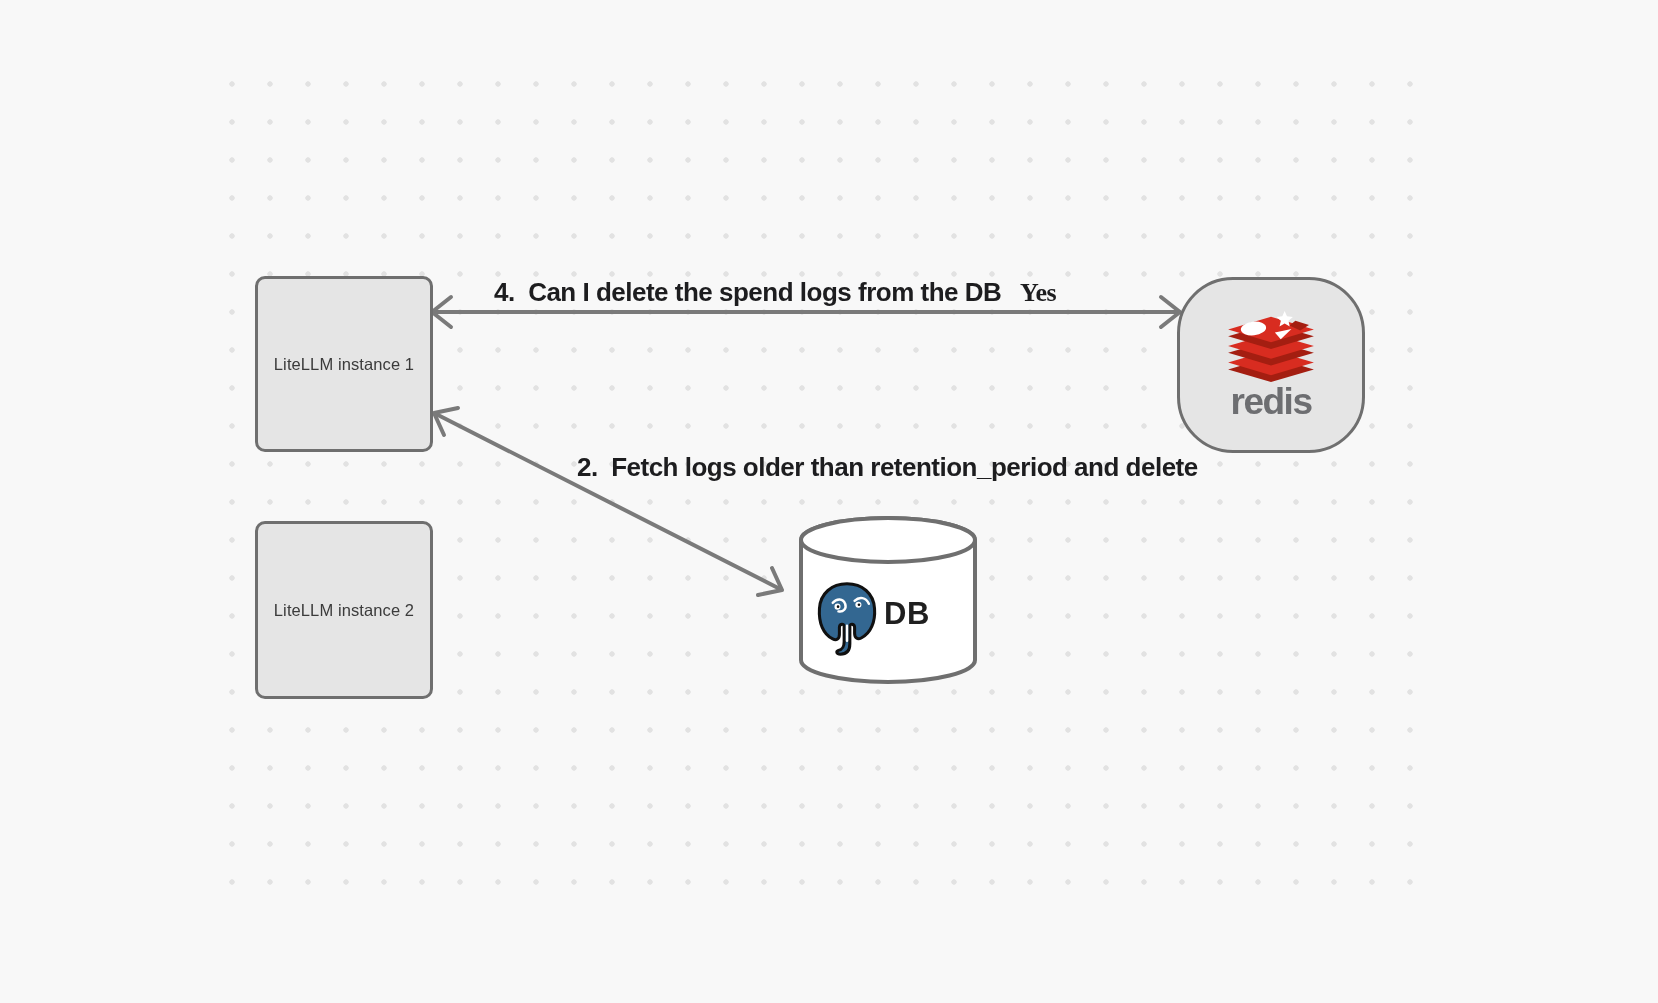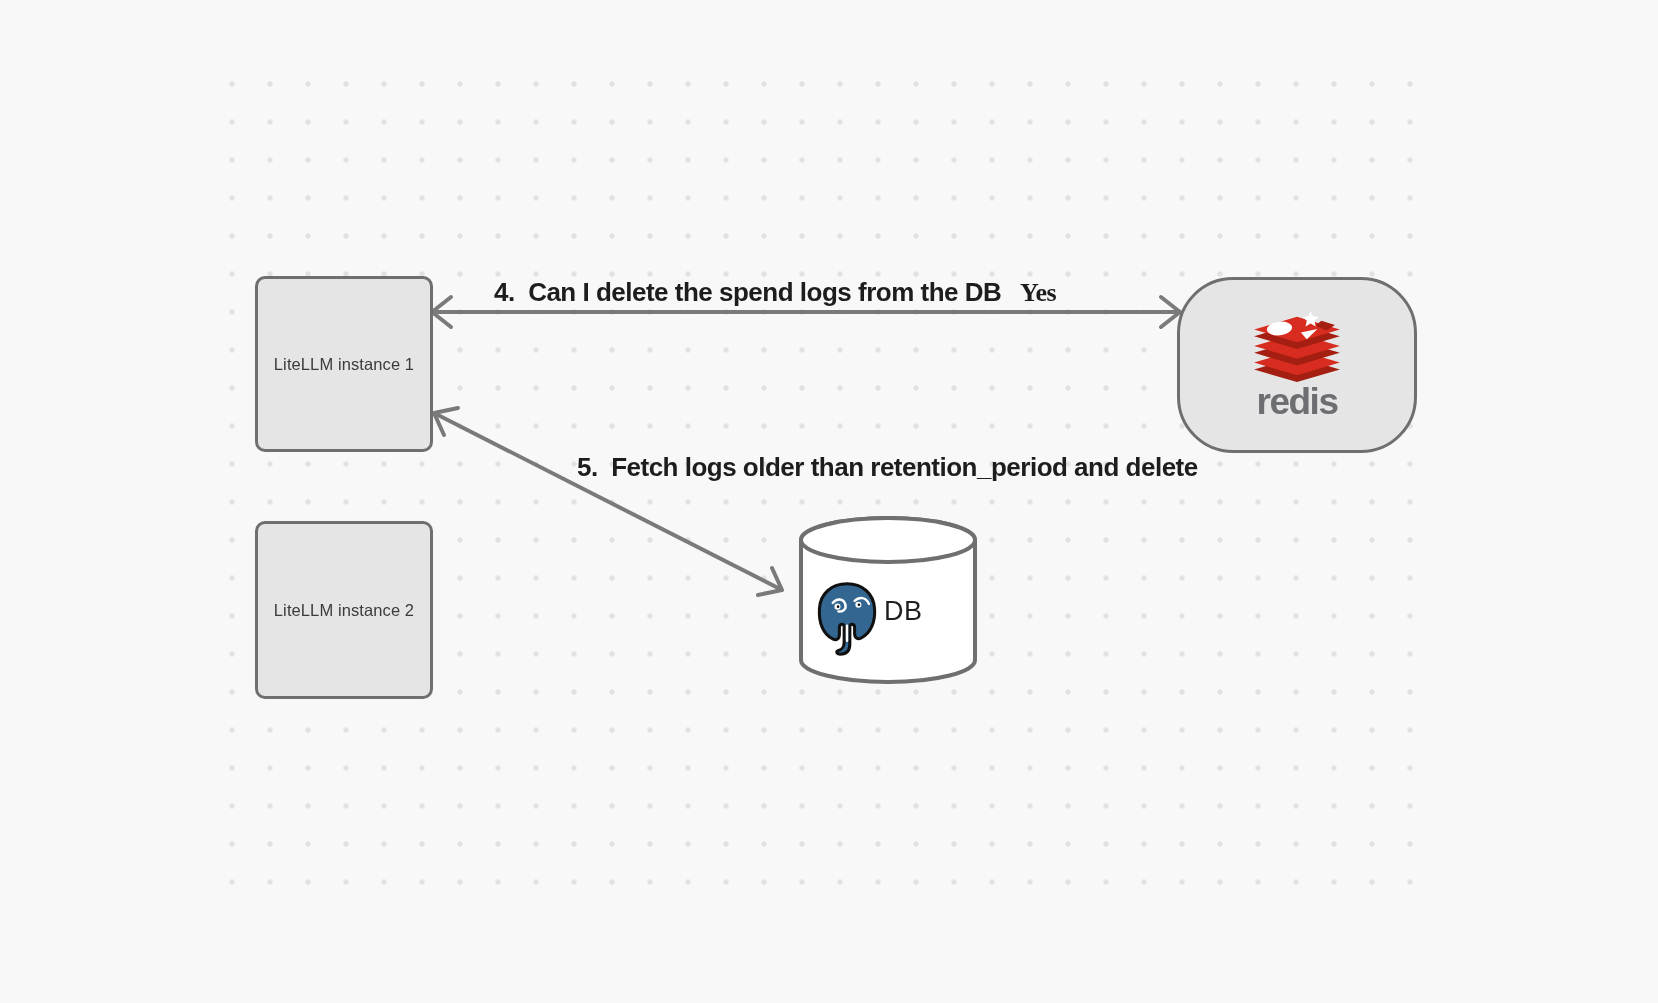--- a/index.html
+++ b/index.html
@@ -15,39 +15,39 @@
   .node{
     position:absolute;background:#e5e5e5;border:3.5px solid #6f6f6f;border-radius:10px;
     display:flex;align-items:center;justify-content:center;
     color:#3b3b3b;font-size:16.5px;letter-spacing:0.1px;box-sizing:border-box;
   }
   .inst{left:255px;width:178px;text-align:center;}
   #inst1{top:276px;height:176px;}
   #inst2{top:513px;height:178px;margin-top:8px;}
   #inst3{top:755px;height:178px;}
   .redis-node{
-    left:1177px;top:277px;width:240px;height:176px;border-radius:56px;
+    left:1177px;top:277px;width:188px;height:176px;border-radius:56px;
     flex-direction:column;justify-content:flex-start;padding-top:30px;
   }
   .redis-word{
     font-size:37px;font-weight:700;color:#6d6e71;letter-spacing:-1.5px;line-height:1;margin-top:-3px;
   }
   .edges-svg,.cyl-svg{position:absolute;pointer-events:none;}
   .edges-svg{left:0;top:0;}
   .edge-label{
     position:absolute;font-weight:700;font-size:26px;letter-spacing:-0.5px;
     color:#1d1d1f;white-space:pre;line-height:1.2;
   }
   #elabel1{left:494px;top:277px;}
   #eanswer1{left:1020px;top:277px;font-family:Liberation Serif, serif;}
   #elabel2{left:577px;top:452px;}
   .cyl{position:absolute;left:797px;top:514px;width:182px;height:174px;}
   .pg-icon{position:absolute;left:812px;top:581px;}
   .db-text{
-    position:absolute;left:884px;top:598px;font-size:27px;font-weight:400;
+    position:absolute;left:884px;top:598px;font-size:31px;font-weight:700;
     color:#1f1f1f;line-height:1;letter-spacing:0.5px;
   }
 </style>
 </head>
 <body>
 
 <div class="canvas">
 
   <div class="dots"></div>
 
@@ -111,15 +111,15 @@
     <circle cx="26" cy="27" r="3.2" fill="#ffffff"></circle>
     <circle cx="26.6" cy="27" r="1.4" fill="#101010"></circle>
     <circle cx="48" cy="25" r="3.2" fill="#ffffff"></circle>
     <circle cx="48.6" cy="25" r="1.4" fill="#101010"></circle>
   </svg>
 
   <div class="db-text">DB</div>
 
   <div class="edge-label" id="elabel1">4.  Can I delete the spend logs from the DB</div>
   <div class="edge-label" id="eanswer1">Yes</div>
-  <div class="edge-label" id="elabel2">5.  Fetch logs older than retention_period and delete</div>
+  <div class="edge-label" id="elabel2">2.  Fetch logs older than retention_period and delete</div>
 
 </div>
 
 </body></html>

